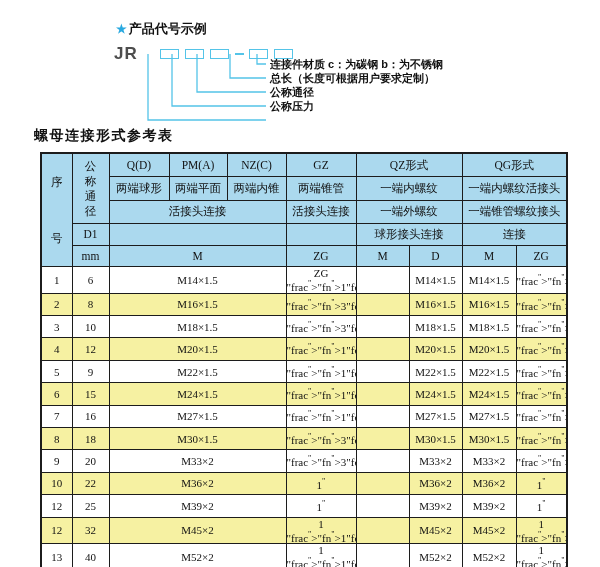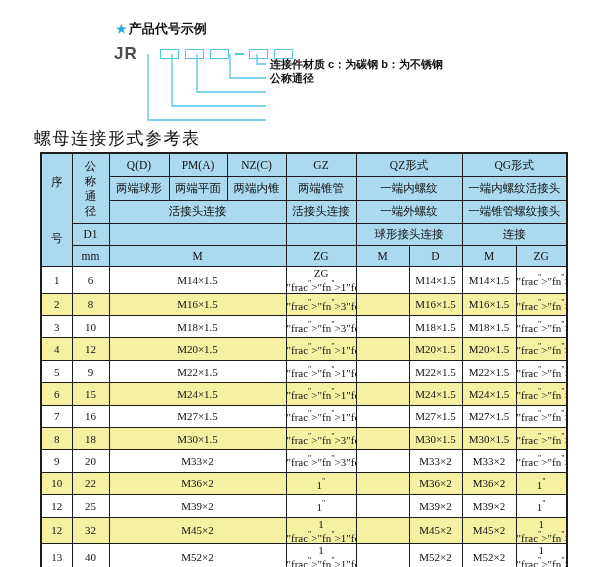--- a/index.html
+++ b/index.html
@@ -13,21 +13,21 @@
   .star{color:var(--star,#29a9e0);font-size:12px;margin-right:2px;}
   .code-row{position:absolute;left:114px;top:44px;display:flex;align-items:center;}
   .jr{font-weight:bold;font-size:17px;color:#4d4d4d;margin-right:22px;letter-spacing:1px;}
   .code-box{width:17px;height:8px;border:1.5px solid var(--cyan,#54c4e8);background:#fff;margin-right:6px;}
   .code-dash{width:9px;height:2px;background:var(--cyan,#54c4e8);margin:0 5px 0 0;}
   .connector-svg{position:absolute;left:0;top:0;width:600px;height:130px;}
   .code-labels{position:absolute;left:270px;top:57px;}
   .code-label{height:14px;line-height:14px;font-size:11px;font-weight:bold;white-space:nowrap;}
   
   .table-title{
-    position:absolute;left:34px;top:127px;font-size:17px;font-weight:normal;
+    position:absolute;left:34px;top:127px;font-size:14px;font-weight:bold;
     font-family:"Liberation Serif", serif;letter-spacing:1.5px;white-space:nowrap;
   }
   
   table.ref{
     position:absolute;left:40px;top:152px;width:528px;
     border-collapse:collapse;table-layout:fixed;
     border:2px solid var(--border,#1c1c1c);
   }
   table.ref th, table.ref td{
     border:1px solid var(--border,#1c1c1c);
@@ -67,21 +67,23 @@
       <polyline points="257,54 257,64 266,64"></polyline>
       <polyline points="230,54 230,78 266,78"></polyline>
       <polyline points="197,54 197,92 266,92"></polyline>
       <polyline points="172,54 172,106 266,106"></polyline>
       <polyline points="148,54 148,120 266,120"></polyline>
     </g>
   </svg>
 
   <div class="code-labels">
     <div class="code-label">连接件材质  c：为碳钢  b：为不锈钢</div>
+    <div class="code-label">总长（长度可根据用户要求定制）</div>
     <div class="code-label">公称通径</div>
+    <div class="code-label">公称压力</div>
   </div>
 </div>
 
 <div class="table-title">螺母连接形式参考表</div>
 
 <table class="ref">
   <colgroup>
     <col style="width:31px">
       <col style="width:37px">
       <col style="width:60px">

